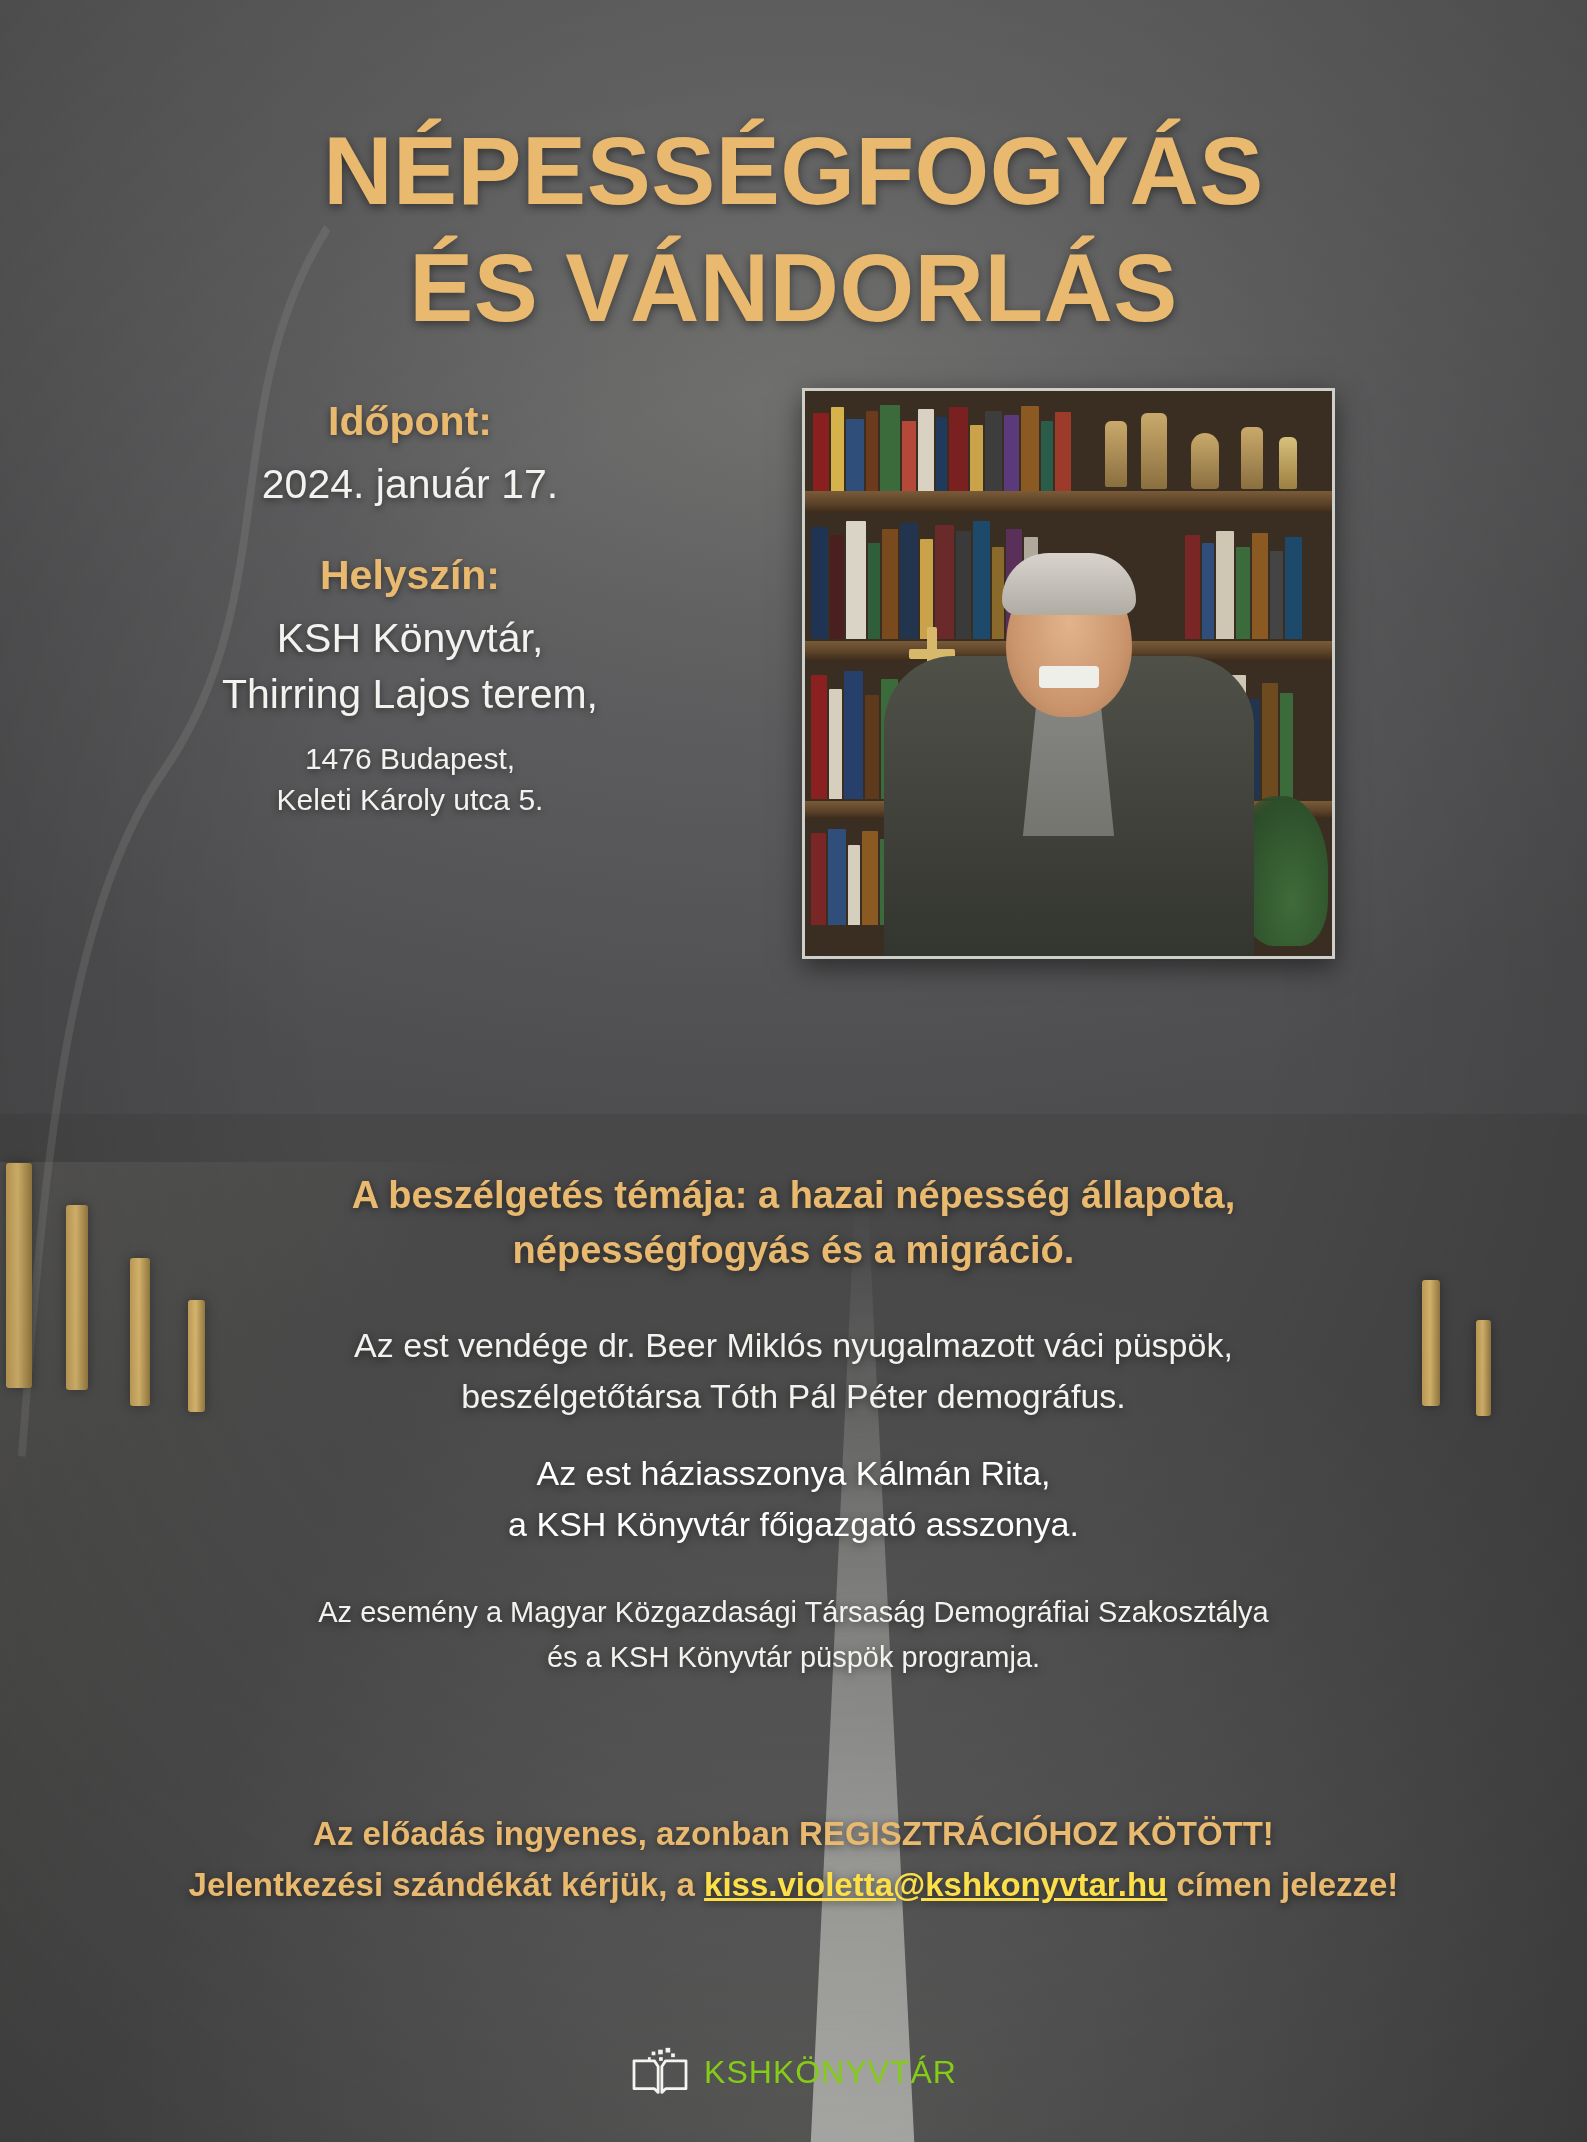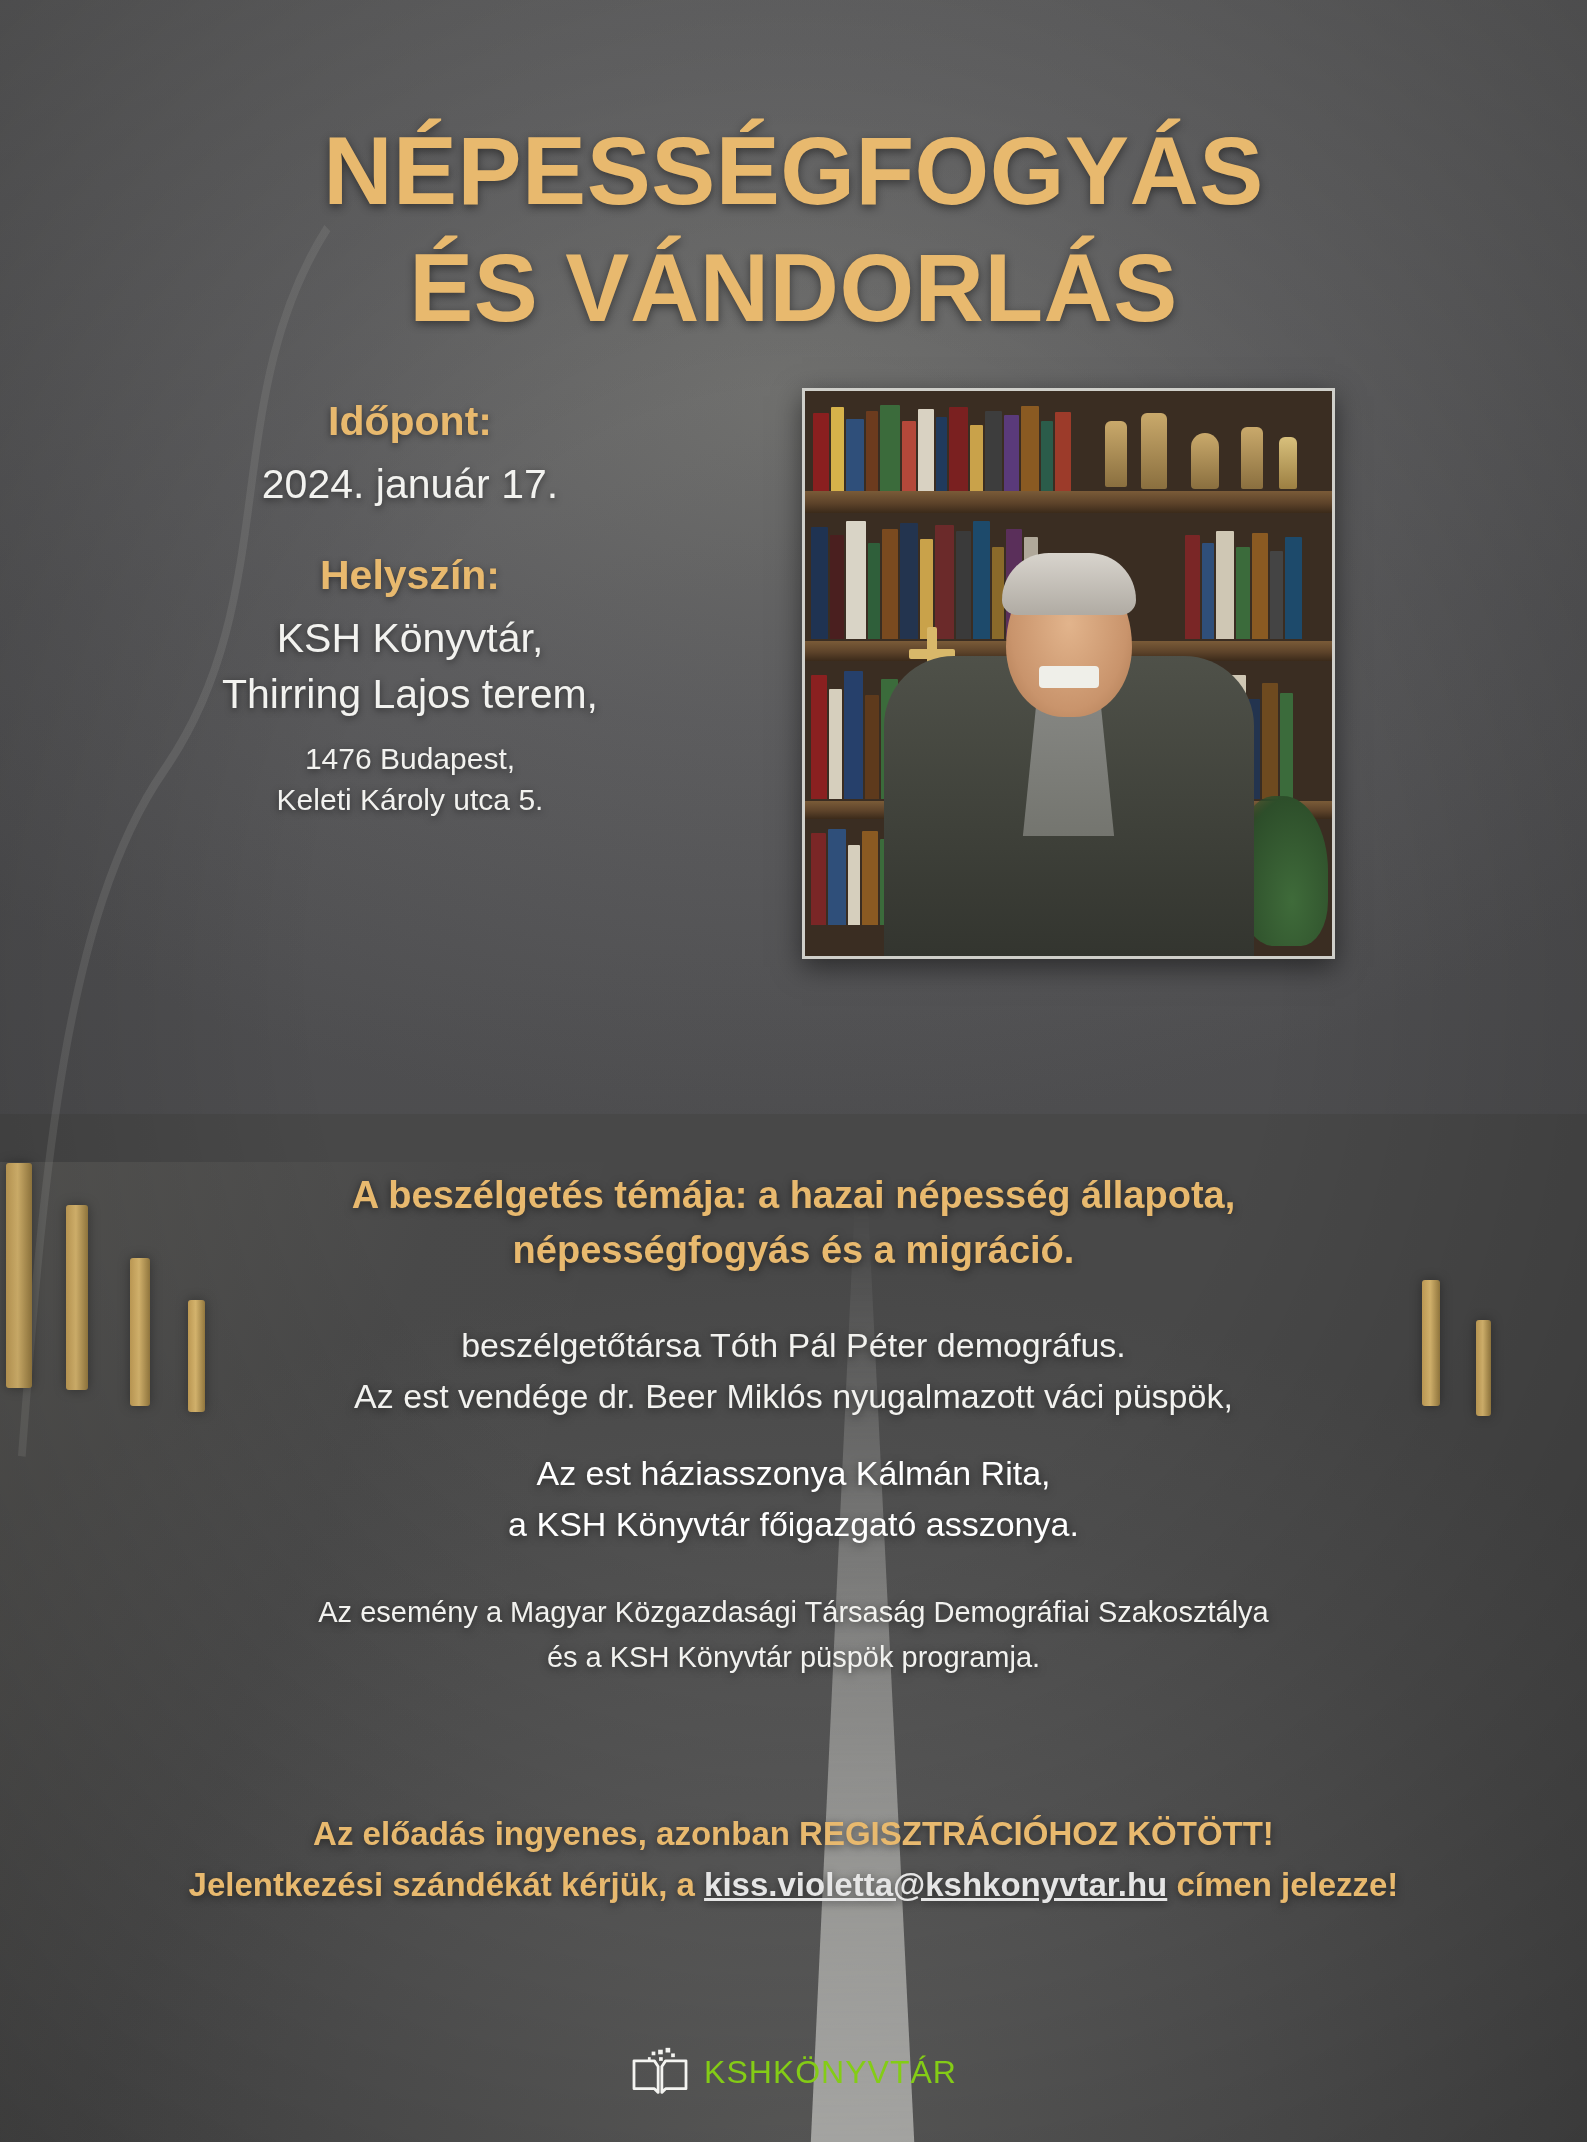--- a/index.html
+++ b/index.html
@@ -201,21 +201,21 @@
     top: 1808px;
     width: 1467px;
     text-align: center;
     color: #e8b96e;
     font-weight: bold;
     font-size: 33px;
     line-height: 1.55;
     text-shadow: 0 2px 8px rgba(0,0,0,.5);
   }
   .registration .mail {
-    color: #e5e5e5;
+    color: #fde047;
     text-decoration: underline;
   }
 
   .logo {
     position: absolute;
     left: 0;
     bottom: 44px;
     width: 100%;
     display: flex;
     justify-content: center;
@@ -454,22 +454,22 @@
         <div class="person-hair"></div>
       </div>
     </div>
 
     <div class="topic">
       <div>A beszélgetés témája: a hazai népesség állapota,</div>
       <div>népességfogyás és a migráció.</div>
     </div>
 
     <div class="guests">
+      <div>Az est vendége dr. Beer Miklós nyugalmazott váci püspök,</div>
       <div>beszélgetőtársa Tóth Pál Péter demográfus.</div>
-      <div>Az est vendége dr. Beer Miklós nyugalmazott váci püspök,</div>
     </div>
 
     <div class="host">
       <div>Az est háziasszonya Kálmán Rita,</div>
       <div>a KSH Könyvtár főigazgató asszonya.</div>
     </div>
 
     <div class="organizer">
       <div>Az esemény a Magyar Közgazdasági Társaság Demográfiai Szakosztálya</div>
       <div>és a KSH Könyvtár püspök programja.</div>

